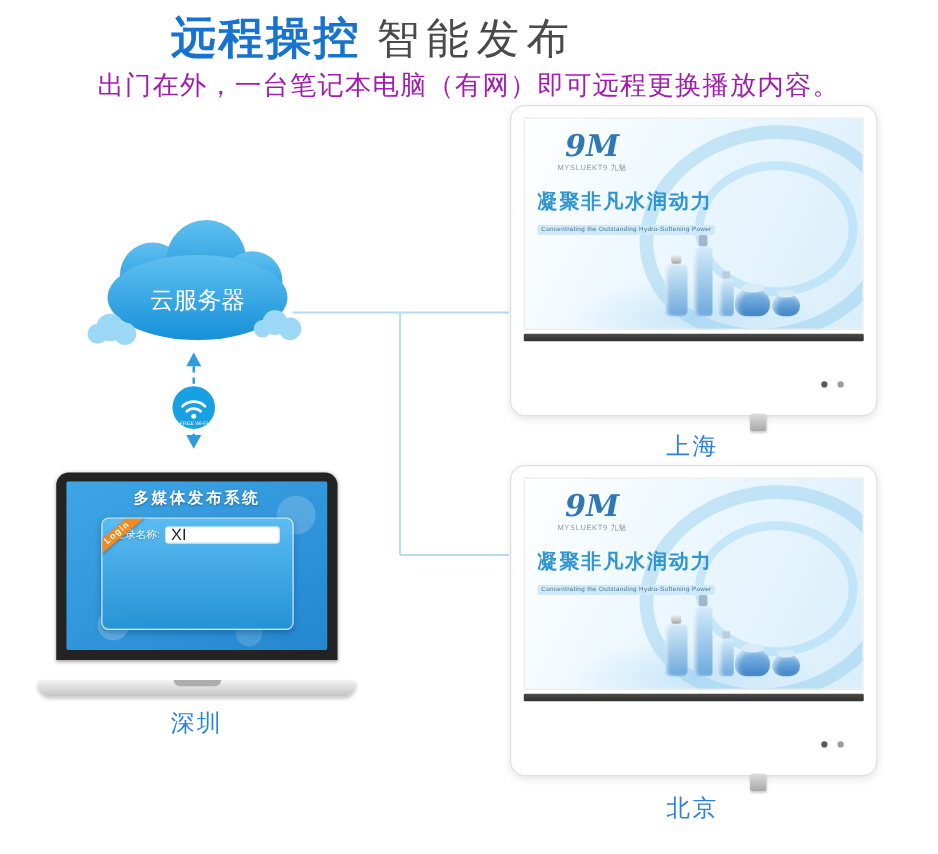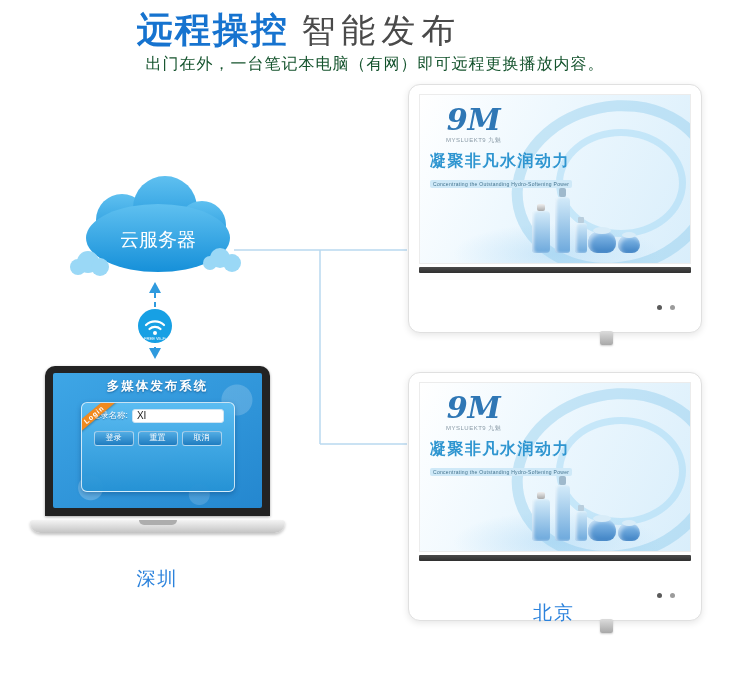--- a/index.html
+++ b/index.html
@@ -4,58 +4,58 @@
 <style>
   html,body{margin:0;padding:0;background:#fff;}
   .canvas{
     position:relative;width:750px;height:683px;background:#fff;overflow:hidden;
     font-family:"Liberation Sans","DejaVu Sans",sans-serif;
   }
   
   .hdr{position:absolute;top:6px;left:0;width:598px;text-align:center;}
   .hdr .t-bold{font-size:36px;font-weight:900;color:#1673cf;letter-spacing:2px;}
   .hdr .t-light{font-size:34px;font-weight:400;color:#4a4a4a;letter-spacing:6px;margin-left:8px;}
-  .sub{position:absolute;top:54px;left:0;width:750px;text-align:center;font-size:16px;color:#14532d;letter-spacing:1px;}
+  .sub{position:absolute;top:54px;left:0;width:750px;text-align:center;font-size:21px;color:#a21caf;letter-spacing:1px;}
   
   .overlay{position:absolute;inset:0;pointer-events:none;}
   
   .laptop{position:absolute;left:30px;top:362px;width:255px;}
-  .lap-screen{width:225px;height:150px;margin:4px auto;background:#232323;border-radius:10px 10px 0 0;
+  .lap-screen{width:225px;height:150px;margin:16px auto;background:#232323;border-radius:10px 10px 0 0;
     padding:7px 8px 8px;box-sizing:border-box;box-shadow:0 1px 3px rgba(0,0,0,.35);}
   .lap-inner{width:100%;height:100%;border-radius:2px;overflow:hidden;position:relative;
     background:
       radial-gradient(circle at 18% 85%, rgba(255,255,255,.22) 0 12px, transparent 13px),
       radial-gradient(circle at 88% 20%, rgba(255,255,255,.18) 0 15px, transparent 16px),
       radial-gradient(circle at 70% 90%, rgba(255,255,255,.15) 0 10px, transparent 11px),
       linear-gradient(150deg,#3ea6e6,#2487cf);}
   .lap-title{margin-top:5px;text-align:center;color:#fff;font-size:12.5px;font-weight:bold;
     letter-spacing:2px;text-shadow:0 1px 2px rgba(0,60,110,.6);}
   .login-panel{position:relative;margin:7px auto 0;width:152px;height:88px;border-radius:6px;
     border:1px solid rgba(255,255,255,.75);overflow:hidden;
     background:linear-gradient(180deg,rgba(92,189,242,.96),rgba(38,146,212,.96));
     box-shadow:0 2px 5px rgba(0,50,100,.35);}
   .ribbon{position:absolute;top:7px;left:-17px;transform:rotate(-40deg);background:#f18a1f;color:#fff;
     font-size:7px;font-weight:bold;padding:1px 17px;letter-spacing:1px;box-shadow:0 1px 2px rgba(0,0,0,.25);}
   .frow{display:flex;align-items:center;gap:4px;padding:0 10px;margin-top:6px;}
   .frow:first-of-type{margin-top:15px;}
   .flabel{color:#fff;font-size:8.5px;white-space:nowrap;text-shadow:0 1px 1px rgba(0,60,110,.5);}
-  .finput{flex:1;height:12px;line-height:12px;background:#fff;border-radius:3px;font-size:10px;
+  .finput{flex:1;height:12px;line-height:12px;background:#fff;border-radius:3px;font-size:13px;
     color:#222;padding-left:4px;border:1px solid #cfe4f2;}
   .brow{display:flex;justify-content:space-between;padding:8px 12px 0;}
   .lbtn{width:38px;height:13px;line-height:12px;text-align:center;font-size:8px;color:#fff;
     background:linear-gradient(#53ade4,#1f7cc0);border:1px solid rgba(255,255,255,.55);border-radius:3px;cursor:pointer;}
   .lap-base{width:255px;height:13px;background:linear-gradient(#f4f4f4,#c3c3c3);
     border-radius:3px 3px 11px 11px;position:relative;box-shadow:0 2px 3px rgba(0,0,0,.22);}
   .lap-notch{position:absolute;top:0;left:50%;transform:translateX(-50%);width:38px;height:5px;
     background:#adadad;border-radius:0 0 6px 6px;}
   
   .city{position:absolute;text-align:center;font-size:19px;color:#2b82dc;letter-spacing:2px;}
   .city.sz{left:30px;width:255px;top:538px;margin-top:28px;}
   .city.sh{left:408px;width:292px;top:344px;}
-  .city.bj{left:408px;width:292px;top:600px;}
+  .city.bj{left:408px;width:292px;top:634px;}
   
   .display{position:absolute;left:408px;width:292px;height:247px;background:#fff;
     border:1px solid #e0e0e0;border-radius:12px;box-shadow:0 2px 7px rgba(0,0,0,.10);}
   .display.d1{top:84px;} .display.d2{top:372px;}
   .dscreen{position:relative;margin:9px 10px 0;height:168px;overflow:hidden;border:1px solid #ececec;
     background:linear-gradient(115deg,#ffffff,#eef8fe 40%,#d9eefb);}
   .dstrip{margin:3px 10px 0;height:6px;background:linear-gradient(#4a4a4a,#303030);border-radius:1px;}
   .dots{position:absolute;right:26px;bottom:22px;display:flex;gap:8px;}
   .dot{width:5px;height:5px;border-radius:50%;}
   .dot.a{background:#5a5a5a;} .dot.b{background:#9b9b9b;}
@@ -64,21 +64,21 @@
   
   .ad{position:absolute;inset:0;}
   .ring-o{position:absolute;right:-28px;top:6px;width:185px;height:150px;border-radius:50%;
     border:11px solid rgba(130,197,235,.38);transform:rotate(-12deg);}
   .ring-i{position:absolute;right:4px;top:34px;width:116px;height:94px;border-radius:50%;
     border:7px solid rgba(160,215,244,.48);}
   .splash{position:absolute;right:28px;bottom:-22px;width:210px;height:62px;
     background:radial-gradient(ellipse,rgba(140,200,240,.35),transparent 70%);}
   .brand{position:absolute;left:26px;top:10px;text-align:center;}
   .brand .mark{font-family:"DejaVu Serif","Liberation Serif",serif;font-style:italic;font-weight:bold;
-    font-size:30px;line-height:1;color:#2f77b5;}
+    font-size:24px;line-height:1;color:#2f77b5;}
   .brand .mark-sub{font-size:6px;color:#8a9aa6;letter-spacing:.5px;margin-top:1px;}
   .slogan{position:absolute;left:10px;top:56px;width:160px;}
   .slogan .big{font-size:16px;font-weight:bold;color:#2e95d0;letter-spacing:1.5px;}
   .slogan .pill{display:inline-block;margin-top:3px;background:#cfe9f8;color:#44748f;font-size:5px;
     padding:1px 3px;border-radius:2px;letter-spacing:.3px;}
   .products{position:absolute;left:112px;bottom:10px;display:flex;align-items:flex-end;gap:5px;}
   .bt{position:relative;background:linear-gradient(180deg,#d4ebf9,#6ca8dc);box-shadow:inset 2px 0 3px rgba(255,255,255,.6);}
   .bt.tall{width:15px;height:56px;border-radius:4px 4px 3px 3px;}
   .bt.tall::before{content:"";position:absolute;top:-9px;left:4px;width:7px;height:9px;background:#9fb9cc;border-radius:2px;}
   .bt.mid{width:18px;height:42px;border-radius:4px;}
@@ -155,25 +155,20 @@
   <div class="laptop">
     <div class="lap-screen">
       <div class="lap-inner">
         <div class="lap-title">多媒体发布系统</div>
         <div class="login-panel">
           <div class="ribbon">Login</div>
           <div class="frow">
             <span class="flabel">登录名称:</span>
             <span class="finput">XI</span>
           </div>
-          <div class="brow">
-            <span class="lbtn">登录</span>
-            <span class="lbtn">重置</span>
-            <span class="lbtn">取消</span>
-          </div>
         </div>
       </div>
     </div>
     <div class="lap-base">
       <div class="lap-notch"></div>
     </div>
   </div>
   <div class="city sz">深圳</div>
 
   <div class="display d1">
@@ -199,20 +194,21 @@
         </div>
       </div>
     </div>
     <div class="dstrip"></div>
     <div class="dots">
       <div class="dot a"></div>
       <div class="dot b"></div>
     </div>
     <div class="clip"></div>
   </div>
+  <div class="city sh">上海</div>
 
   <div class="display d2">
     <div class="dscreen">
       <div class="ad">
         <div class="ring-o"></div>
         <div class="ring-i"></div>
         <div class="splash"></div>
         <div class="brand">
           <div class="mark">9M</div>
           <div class="mark-sub">MYSLUEKT9 九魅</div>

